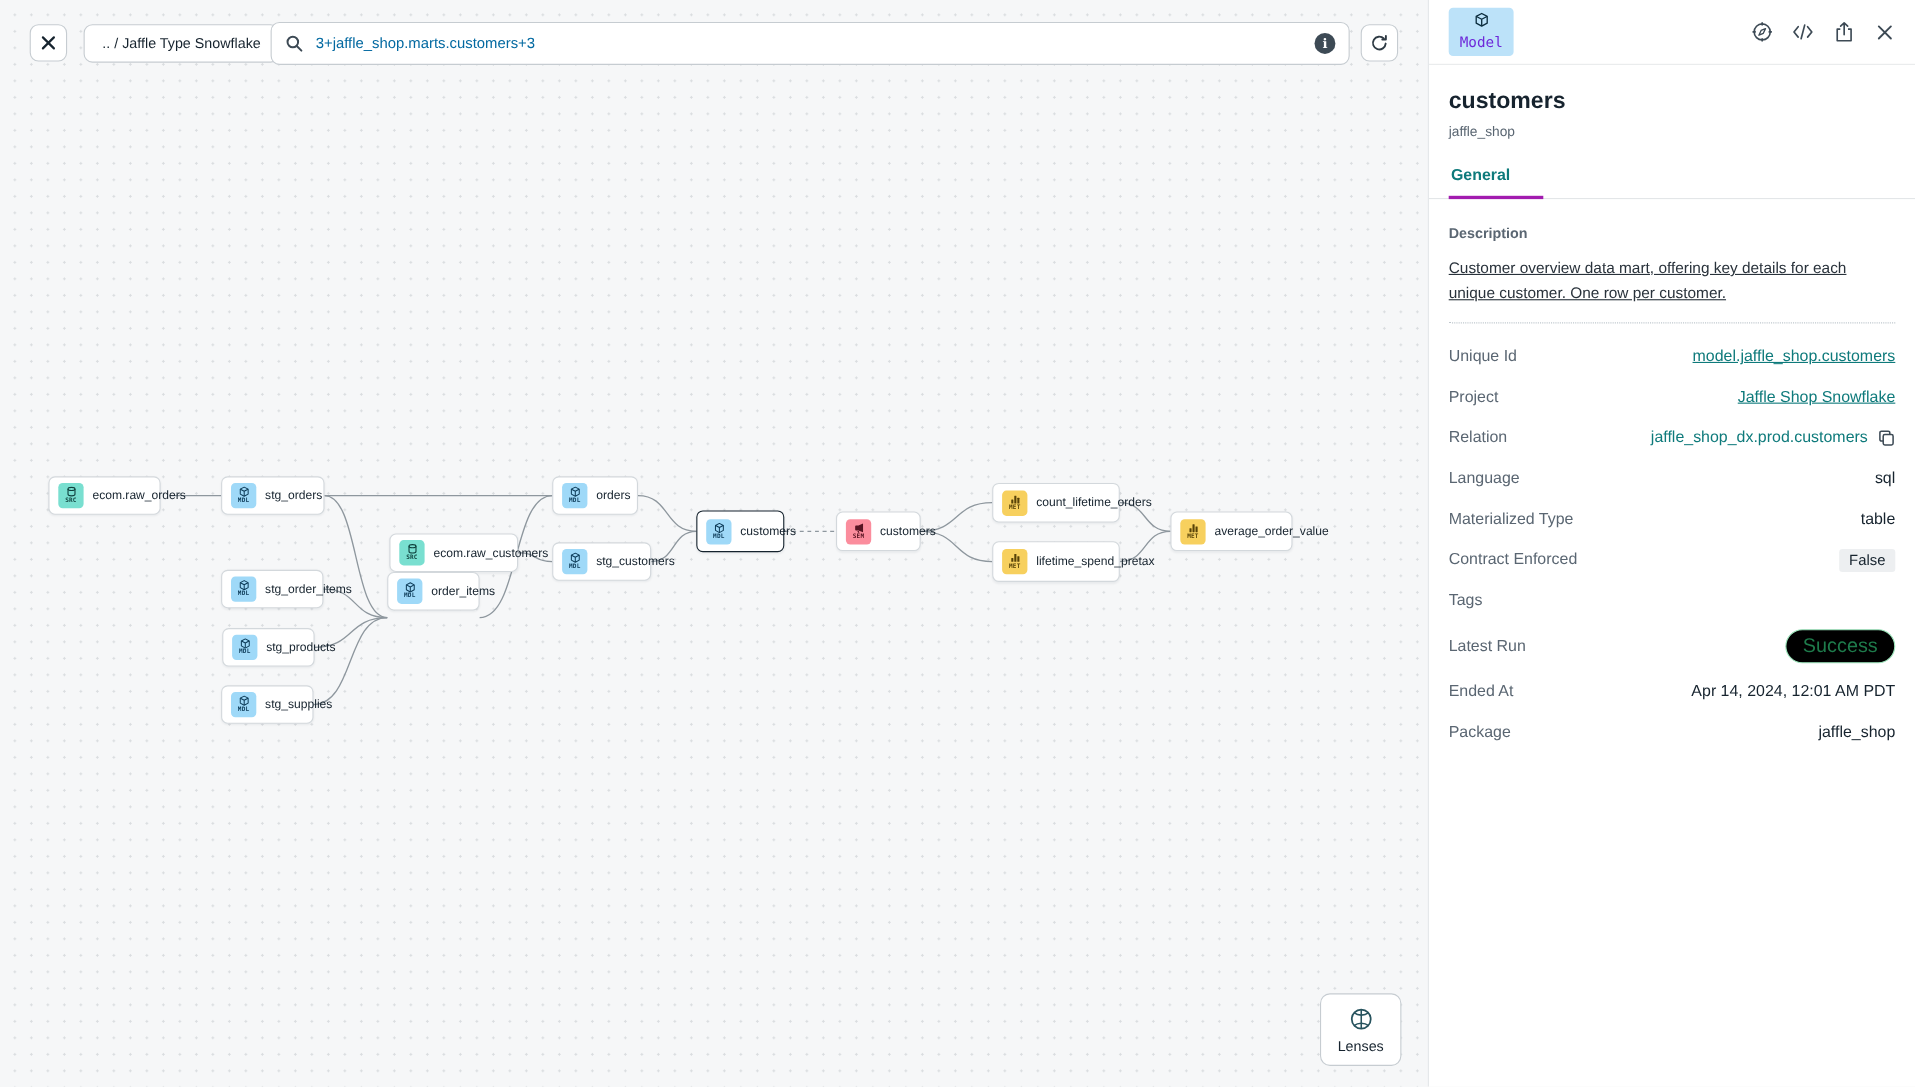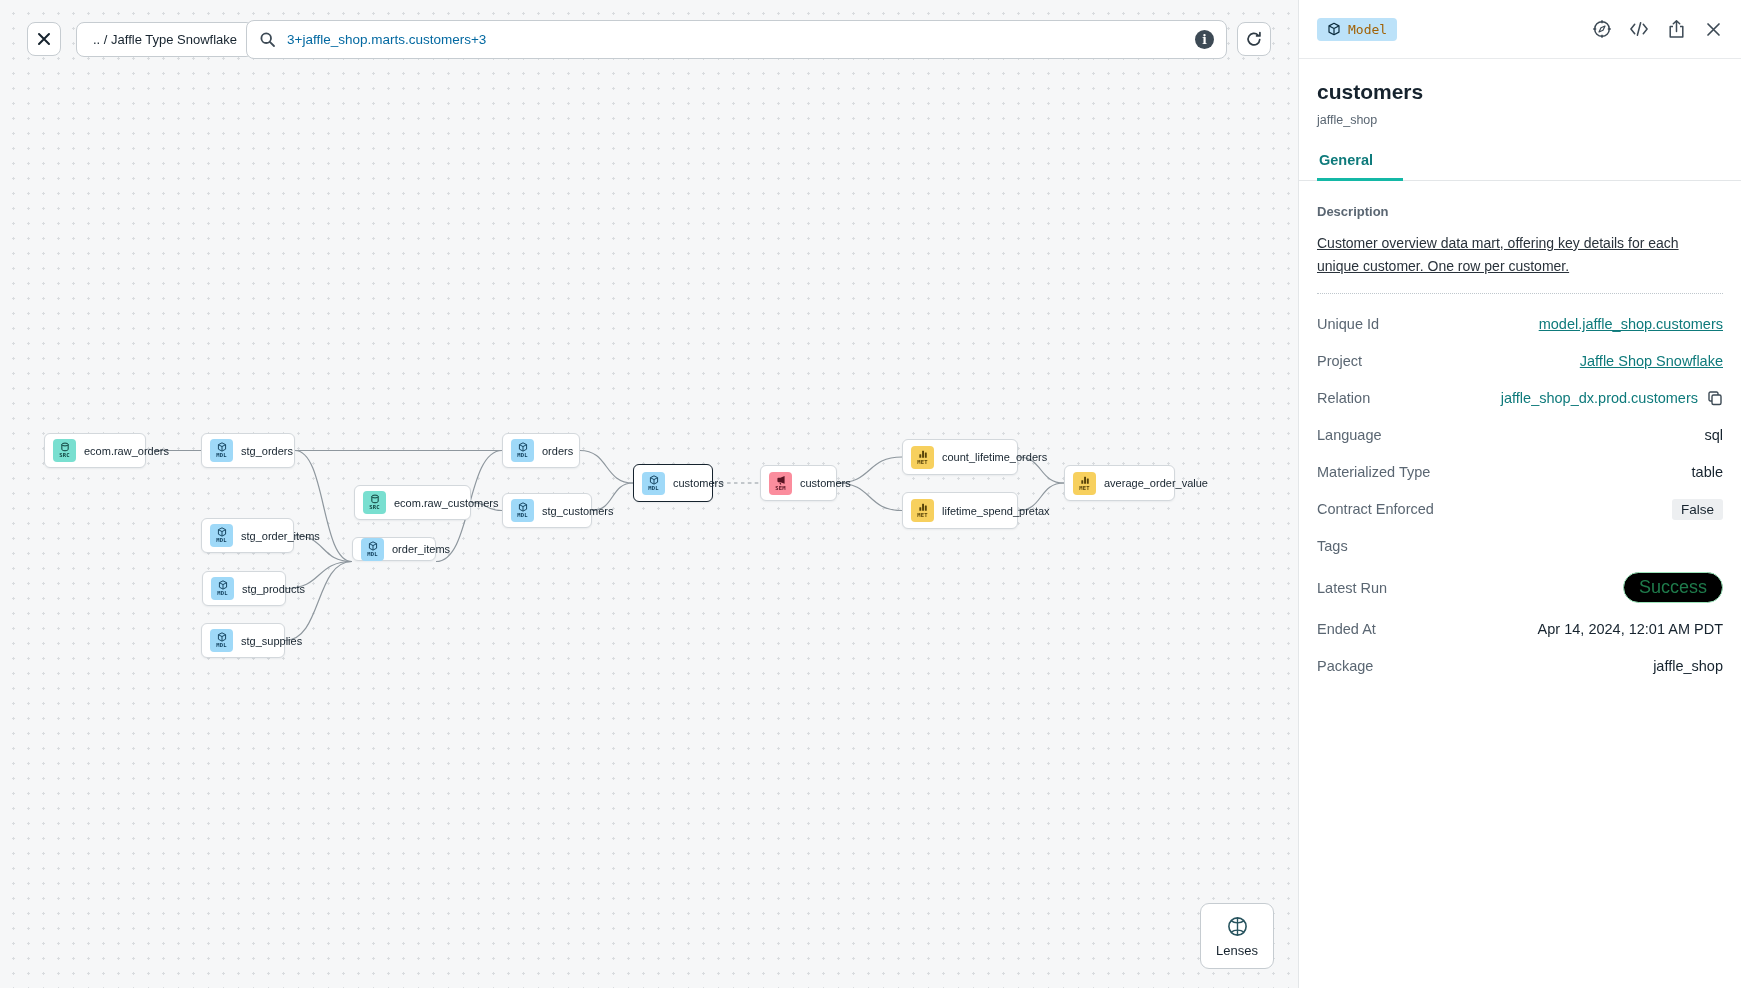--- a/index.html
+++ b/index.html
@@ -62,32 +62,32 @@
   
   .panel {
     position:absolute; top:0; right:0; width:443px; height:988px; background:#fff;
     border-left:1px solid #E3E6E8;
   }
   .panel-header {
     height:59px; display:flex; align-items:center; justify-content:space-between;
     padding:0 18px; border-bottom:1px solid #E8EAEC;
   }
   .badge {
-    display:inline-flex; align-items:center; gap:7px; background:#BCE2F9; color:#a16207;
-    font-family:"DejaVu Sans Mono", monospace; font-size:13px; padding:4px 10px; border-radius:4px;
+    display:inline-flex; align-items:center; gap:7px; background:#BCE2F9; color:#6d28d9;
+    font-family:"DejaVu Sans Mono", monospace; font-size:13px; padding:4px 10px; border-radius:4px;flex-direction:column;
   }
   .header-icons { display:flex; align-items:center; gap:17px; color:#3D4A55; }
   .hicon { width:20px; height:20px; cursor:pointer; display:flex; align-items:center; justify-content:center; }
   .title-block { padding:21px 18px 0; }
   .panel-title { margin:0; font-size:21px; font-weight:bold; color:#16232E; }
   .panel-subtitle { margin-top:9px; font-size:12.5px; color:#5A6672; }
   .tabs { margin-top:24px; border-bottom:1px solid #E3E6E8; padding:0 18px; }
   .tab {
     display:inline-block; color:#0E7A7B; font-weight:bold; font-size:14.5px;
-    padding:0 30px 10px 2px; border-bottom:3px solid #14b8a6; margin-bottom:-1px; cursor:pointer;
+    padding:0 30px 10px 2px; border-bottom:3px solid #a21caf; margin-bottom:-1px; cursor:pointer;
   }
   .panel-body { padding:23px 18px 0; }
   .section-label { font-size:13px; font-weight:bold; color:#5A6672; }
   .desc { margin-top:13px; font-size:14px; color:#29323B; line-height:1.65;text-decoration:underline; }
   .dotted { border:none; border-top:1px dotted #BFC7CD; margin:15px 0 19px; }
   .field-row { display:flex; justify-content:space-between; align-items:center; min-height:22px; margin-bottom:15px; font-size:14.5px; }
   .field-label { color:#5A6672; }
   .field-value { color:#16232E; }
   .field-row a.link { color:#0E7A7B; text-decoration:underline; cursor:pointer; }
   .relation-wrap { display:flex; align-items:center; gap:9px; color:#0E7A7B; }
@@ -170,21 +170,21 @@
       <div class="node" style="left: 201px; top: 623px; width: 84px; height: 35px;">
         <span class="node-icon" style="background:#9FD9F8;color:#0C3A57">
           <svg width="10" height="10" viewBox="0 0 12 12" fill="none" stroke="currentColor" stroke-width="1.1" stroke-linejoin="round">
             <path d="M6 1l4.3 2.2v5.4L6 11 1.7 8.6V3.2L6 1z"></path>
             <path d="M1.9 3.3L6 5.5l4.1-2.2M6 5.5v5.2"></path>
           </svg>
           <span class="ktext">MDL</span>
         </span>
         <span class="node-label">stg_supplies</span>
       </div>
-      <div class="node" style="left: 352px; top: 537px; width: 84px; height: 24px; justify-content: space-between;">
+      <div class="node" style="left: 352px; top: 520px; width: 84px; height: 35px; justify-content: space-between;">
         <span class="node-icon" style="background:#9FD9F8;color:#0C3A57">
           <svg width="10" height="10" viewBox="0 0 12 12" fill="none" stroke="currentColor" stroke-width="1.1" stroke-linejoin="round">
             <path d="M6 1l4.3 2.2v5.4L6 11 1.7 8.6V3.2L6 1z"></path>
             <path d="M1.9 3.3L6 5.5l4.1-2.2M6 5.5v5.2"></path>
           </svg>
           <span class="ktext">MDL</span>
         </span>
         <span class="node-label">order_items</span>
       </div>
       <div class="node" style="left: 502px; top: 433px; width: 78px; height: 35px;">

